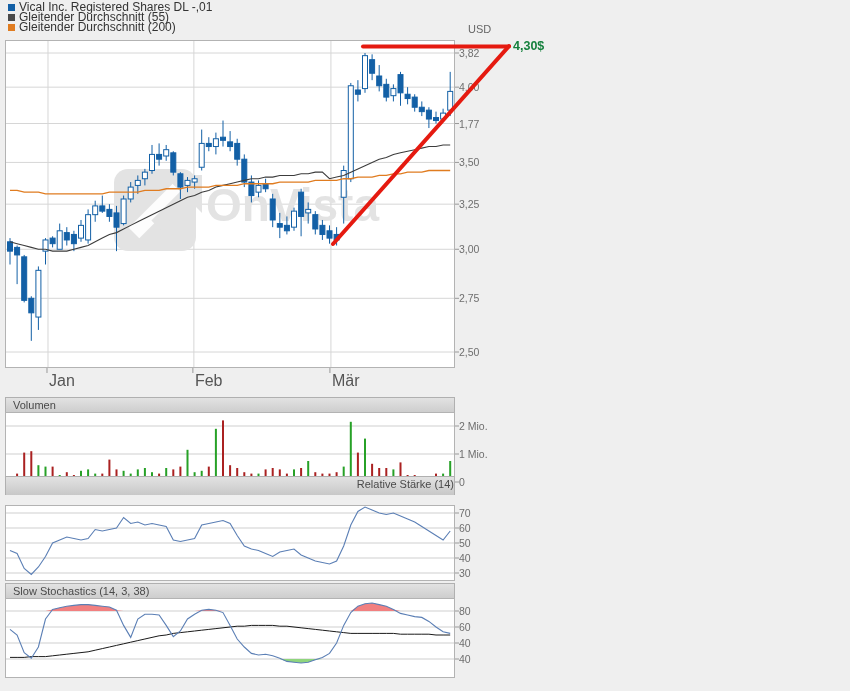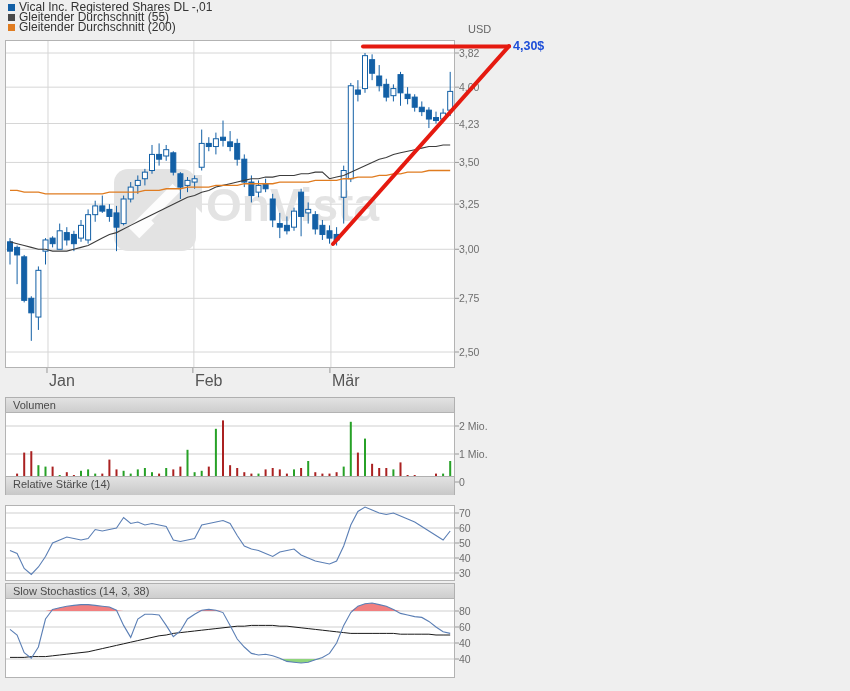--- a/index.html
+++ b/index.html
@@ -10,21 +10,21 @@
   .swatch{display:inline-block;width:7px;height:7px;margin-right:4px;flex:0 0 auto;}
   .legend-label{font-size:12px;color:#333;white-space:nowrap;line-height:10px;}
   .usd-label{position:absolute;left:468px;top:23px;font-size:11px;color:#666;}
   .panel{position:absolute;background:#fff;border:1px solid #b3b3b3;box-sizing:border-box;}
   .panel svg{display:block;}
   .panel-header{position:absolute;left:5px;width:450px;height:19px;box-sizing:border-box;
     background:linear-gradient(#e2e2e2,#c8c8c8);border:1px solid #b0b0b0;border-bottom:none;
     font-size:11px;color:#4a4a4a;line-height:14px;padding-left:7px;}
   .ytick-label{position:absolute;font-size:10.5px;color:#6e6e6e;white-space:nowrap;}
   .xtick-label{position:absolute;font-size:16px;color:#555;}
-  .target-label{position:absolute;left:513px;top:39px;font-size:12.5px;font-weight:600;color:#1d4ed8;}
+  .target-label{position:absolute;left:513px;top:39px;font-size:12.5px;font-weight:600;color:#15803d;}
   #svg-overlay{position:absolute;left:0;top:0;pointer-events:none;}
 </style>
 </head>
 <body>
 
 <div class="page">
 
   <div class="legend">
     <div class="legend-row">
       <span class="swatch" style="background: rgb(19, 96, 166);"></span>
@@ -263,21 +263,21 @@
           <rect x="407.7" y="62" width="2" height="7" fill="#aa2121"></rect>
           <rect x="414.79999999999995" y="63.39999999999998" width="2" height="5.600000000000023" fill="#aa2121"></rect>
           <rect x="421.9" y="63.39999999999998" width="2" height="5.600000000000023" fill="#aa2121"></rect>
           <rect x="429" y="60.60000000000002" width="2" height="8.399999999999977" fill="#aa2121"></rect>
           <rect x="436.09999999999997" y="60.60000000000002" width="2" height="8.399999999999977" fill="#27a127"></rect>
           <rect x="443.2" y="48" width="2" height="21" fill="#27a127"></rect>
         </g>
       </svg>
   </div>
 
-  <div class="panel-header" style="top:476px;">
+  <div class="panel-header" style="top:476px;text-align:right;">
     <span>Relative Stärke (14)</span>
   </div>
   <div class="panel" style="left:5px;top:505px;width:450px;height:76px;">
     <svg id="svg-rsi" width="448" height="74">
         <line x1="0" y1="7" x2="448" y2="7" stroke="#cfcfcf"></line>
         <line x1="0" y1="22" x2="448" y2="22" stroke="#cfcfcf"></line>
         <line x1="0" y1="37" x2="448" y2="37" stroke="#cfcfcf"></line>
         <line x1="0" y1="52" x2="448" y2="52" stroke="#cfcfcf"></line>
         <line x1="0" y1="67" x2="448" y2="67" stroke="#cfcfcf"></line>
         <polyline points="4,44.5 11.100000000000001,47.5 18.2,62.5 25.299999999999997,68.5 32.4,61 39.5,50.5 46.599999999999994,37 53.699999999999996,34 60.8,31 67.9,32.5 75,34 82.1,32.5 89.19999999999999,23.5 96.3,25 103.39999999999999,23.5 110.5,22 117.6,11.5 124.69999999999999,17.5 131.8,16 138.9,19 146,17.5 153.1,19 160.2,20.5 167.29999999999998,34 174.39999999999998,35.5 181.5,34 188.6,32.5 195.7,19 202.79999999999998,17.5 209.89999999999998,16 217,14.5 224.1,17.5 231.2,29.5 238.29999999999998,40 245.39999999999998,43 252.5,44.5 259.6,47.5 266.7,50.5 273.8,46 280.9,44.5 288,43 295.09999999999997,49 302.2,52 309.3,55 316.4,56.5 323.5,58 330.59999999999997,55 337.7,40 344.79999999999995,19 351.9,5.5 359,1 366.09999999999997,4 373.2,7 380.29999999999995,8.5 387.4,7 394.5,10 401.59999999999997,13 408.7,16 415.79999999999995,20.5 422.9,25 430,29.5 437.09999999999997,34 444.2,25" fill="none" stroke="#5b7fb5" stroke-width="1.1"></polyline>
@@ -296,21 +296,21 @@
         <polygon points="4,12 4,12 11.100000000000001,12 18.2,12 25.299999999999997,12 32.4,12 39.5,12 46.599999999999994,10.399999999999977 53.699999999999996,8.799999999999955 60.8,7.2000000000000455 67.9,6.399999999999977 75,5.600000000000023 82.1,5.600000000000023 89.19999999999999,6.399999999999977 96.3,7.2000000000000455 103.39999999999999,8 110.5,11.200000000000045 117.6,12 124.69999999999999,12 131.8,12 138.9,12 146,12 153.1,12 160.2,12 167.29999999999998,12 174.39999999999998,12 181.5,12 188.6,12 195.7,11.200000000000045 202.79999999999998,10.399999999999977 209.89999999999998,11.200000000000045 217,12 224.1,12 231.2,12 238.29999999999998,12 245.39999999999998,12 252.5,12 259.6,12 266.7,12 273.8,12 280.9,12 288,12 295.09999999999997,12 302.2,12 309.3,12 316.4,12 323.5,12 330.59999999999997,12 337.7,12 344.79999999999995,12 351.9,7.2000000000000455 359,4.7999999999999545 366.09999999999997,4 373.2,5.600000000000023 380.29999999999995,7.2000000000000455 387.4,10.399999999999977 394.5,12 401.59999999999997,12 408.7,12 415.79999999999995,12 422.9,12 430,12 437.09999999999997,12 444.2,12 444.2,12" fill="#f28080" stroke="none"></polygon>
         <polygon points="4,60 4,60 11.100000000000001,60 18.2,60 25.299999999999997,60 32.4,60 39.5,60 46.599999999999994,60 53.699999999999996,60 60.8,60 67.9,60 75,60 82.1,60 89.19999999999999,60 96.3,60 103.39999999999999,60 110.5,60 117.6,60 124.69999999999999,60 131.8,60 138.9,60 146,60 153.1,60 160.2,60 167.29999999999998,60 174.39999999999998,60 181.5,60 188.6,60 195.7,60 202.79999999999998,60 209.89999999999998,60 217,60 224.1,60 231.2,60 238.29999999999998,60 245.39999999999998,60 252.5,60 259.6,60 266.7,60 273.8,60 280.9,62.39999999999998 288,63.200000000000045 295.09999999999997,64 302.2,63.200000000000045 309.3,60.799999999999955 316.4,60 323.5,60 330.59999999999997,60 337.7,60 344.79999999999995,60 351.9,60 359,60 366.09999999999997,60 373.2,60 380.29999999999995,60 387.4,60 394.5,60 401.59999999999997,60 408.7,60 415.79999999999995,60 422.9,60 430,60 437.09999999999997,60 444.2,60 444.2,60" fill="#8fd57d" stroke="none"></polygon>
         <polyline points="4,58.39999999999998 11.100000000000001,58.39999999999998 18.2,58.39999999999998 25.299999999999997,57.60000000000002 32.4,57.60000000000002 39.5,57.60000000000002 46.599999999999994,56.799999999999955 53.699999999999996,56 60.8,55.200000000000045 67.9,54.39999999999998 75,53.60000000000002 82.1,52.799999999999955 89.19999999999999,51.200000000000045 96.3,49.60000000000002 103.39999999999999,48 110.5,46.39999999999998 117.6,44.799999999999955 124.69999999999999,43.200000000000045 131.8,41.60000000000002 138.9,40 146,38.39999999999998 153.1,36.799999999999955 160.2,36 167.29999999999998,34.39999999999998 174.39999999999998,33.60000000000002 181.5,32.799999999999955 188.6,32 195.7,31.200000000000045 202.79999999999998,30.399999999999977 209.89999999999998,29.600000000000023 217,28.799999999999955 224.1,28 231.2,27.200000000000045 238.29999999999998,27.200000000000045 245.39999999999998,26.399999999999977 252.5,26.399999999999977 259.6,26.399999999999977 266.7,26.399999999999977 273.8,27.200000000000045 280.9,27.200000000000045 288,28 295.09999999999997,28.799999999999955 302.2,29.600000000000023 309.3,30.399999999999977 316.4,31.200000000000045 323.5,32 330.59999999999997,32.799999999999955 337.7,33.60000000000002 344.79999999999995,34.39999999999998 351.9,34.39999999999998 359,34.39999999999998 366.09999999999997,34.39999999999998 373.2,34.39999999999998 380.29999999999995,34.39999999999998 387.4,34.39999999999998 394.5,35.200000000000045 401.59999999999997,35.200000000000045 408.7,35.200000000000045 415.79999999999995,35.200000000000045 422.9,35.200000000000045 430,36 437.09999999999997,36 444.2,36" fill="none" stroke="#1a1a1a" stroke-width="1"></polyline>
         <polyline points="4,30.399999999999977 11.100000000000001,36 18.2,53.60000000000002 25.299999999999997,59.200000000000045 32.4,48 39.5,20 46.599999999999994,10.399999999999977 53.699999999999996,8.799999999999955 60.8,7.2000000000000455 67.9,6.399999999999977 75,5.600000000000023 82.1,5.600000000000023 89.19999999999999,6.399999999999977 96.3,7.2000000000000455 103.39999999999999,8 110.5,11.200000000000045 117.6,26.399999999999977 124.69999999999999,38.39999999999998 131.8,20 138.9,15.200000000000045 146,15.200000000000045 153.1,16 160.2,26.399999999999977 167.29999999999998,37.60000000000002 174.39999999999998,32 181.5,20 188.6,15.200000000000045 195.7,11.200000000000045 202.79999999999998,10.399999999999977 209.89999999999998,11.200000000000045 217,13.600000000000023 224.1,26.399999999999977 231.2,40 238.29999999999998,48 245.39999999999998,54.39999999999998 252.5,56 259.6,55.200000000000045 266.7,56.799999999999955 273.8,59.200000000000045 280.9,62.39999999999998 288,63.200000000000045 295.09999999999997,64 302.2,63.200000000000045 309.3,60.799999999999955 316.4,58.39999999999998 323.5,54.39999999999998 330.59999999999997,44 337.7,26.399999999999977 344.79999999999995,13.600000000000023 351.9,7.2000000000000455 359,4.7999999999999545 366.09999999999997,4 373.2,5.600000000000023 380.29999999999995,7.2000000000000455 387.4,10.399999999999977 394.5,14.399999999999977 401.59999999999997,16 408.7,17.600000000000023 415.79999999999995,18.399999999999977 422.9,22.399999999999977 430,28 437.09999999999997,32.799999999999955 444.2,34.39999999999998" fill="none" stroke="#5b7fb5" stroke-width="1.1"></polyline>
       </svg>
   </div>
 
   <div id="labels-layer">
       <div class="ytick-label" style="left:459px;top:47px">3,82</div>
       <div class="ytick-label" style="left:459px;top:81.16197439356102px">4,00</div>
-      <div class="ytick-label" style="left:459px;top:117.52943105458237px">4,23</div>
+      <div class="ytick-label" style="left:459px;top:117.52943105458237px">1,77</div>
       <div class="ytick-label" style="left:459px;top:156.40691413747948px">3,50</div>
       <div class="ytick-label" style="left:459px;top:198.16675644610183px">3,25</div>
       <div class="ytick-label" style="left:459px;top:243.27082222013962px">3,00</div>
       <div class="ytick-label" style="left:459px;top:292.3017331537959px">2,75</div>
       <div class="ytick-label" style="left:459px;top:346.009019473533px">2,50</div>
       <div class="xtick-label" style="left:48.98499999999999px;top:372px">Jan</div>
       <div class="xtick-label" style="left:194.89px;top:372px">Feb</div>
       <div class="xtick-label" style="left:331.92px;top:372px">Mär</div>
       <div class="ytick-label" style="left:459px;top:420px">2 Mio.</div>
       <div class="ytick-label" style="left:459px;top:448px">1 Mio.</div>

